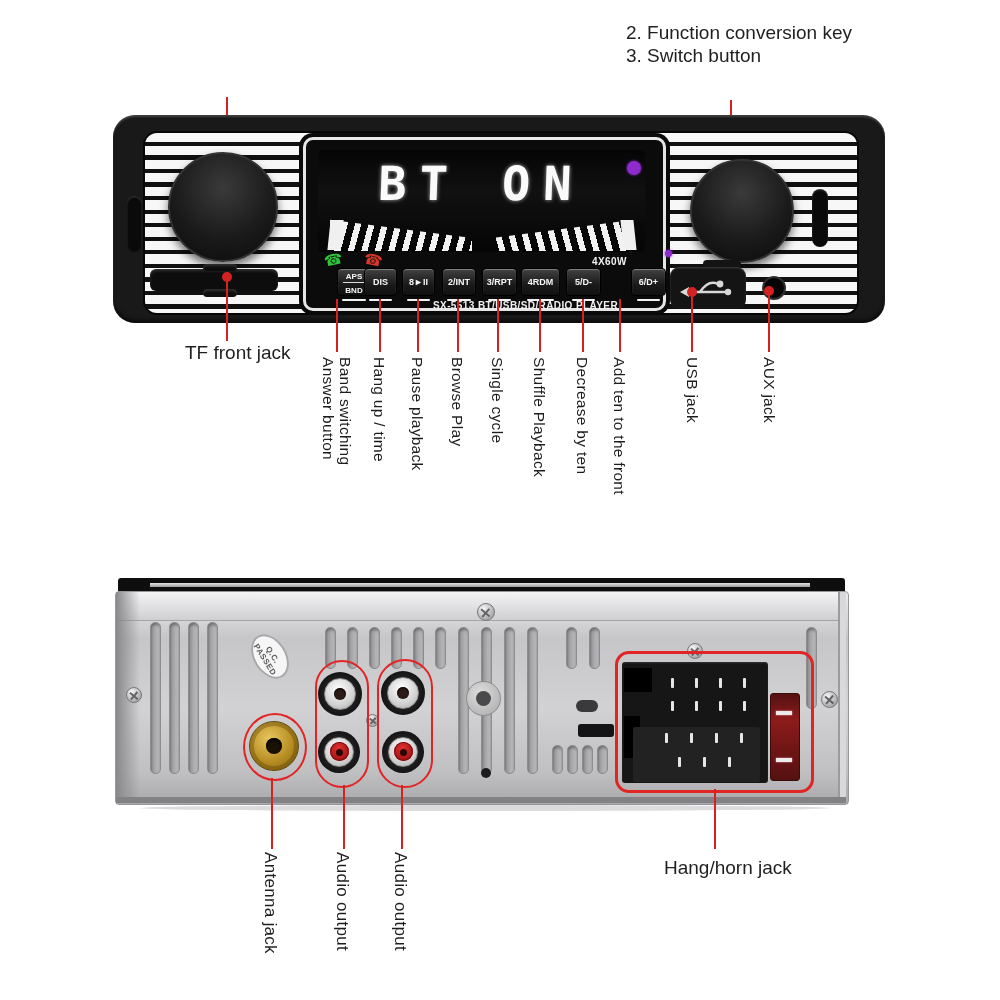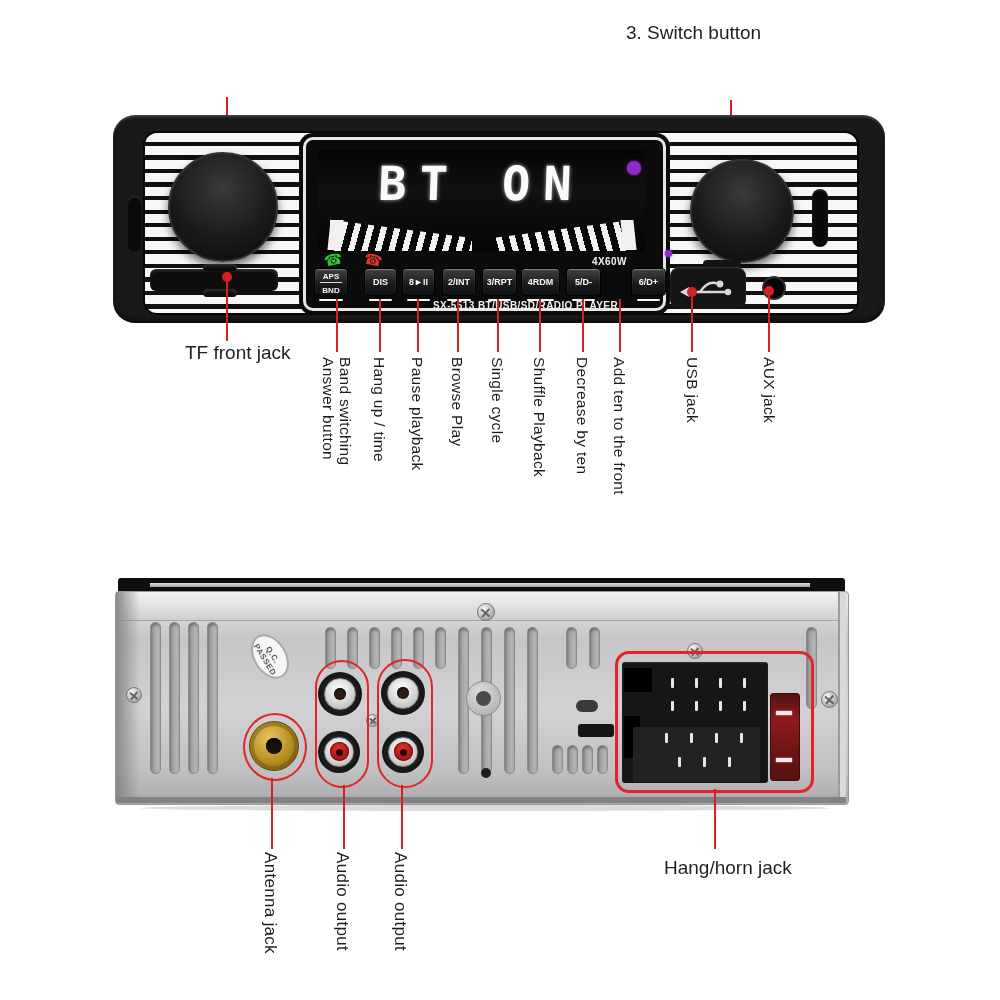--- a/index.html
+++ b/index.html
@@ -111,20 +111,21 @@
   .bottom-strip{position:absolute;left:116px;top:797px;width:730px;height:6px;background:#828285;}
 </style>
 </head>
 <body>
 
 <div id="stage">
 
   <div class="ann" style="left:180px;top:49px;">
   </div>
   <div class="ann" style="left:626px;top:21px;">
+    <div>2. Function conversion key</div>
     <div>3. Switch button</div>
   </div>
   <div class="rline" style="left:226px;top:97px;height:76px;"></div>
   <div class="rdot" style="left:222px;top:170px;"></div>
   <div class="rline" style="left:730px;top:100px;height:73px;"></div>
   <div class="rdot" style="left:726px;top:171px;"></div>
 
   <div class="bezel"></div>
   <div class="face"></div>
   <div class="notch" style="left:127px;top:196px;width:15px;height:56px;"></div>
@@ -140,21 +141,21 @@
   <div class="spec specL"></div>
   <div class="spec specR"></div>
   <div class="cap" style="left:329px;transform:skewX(-6deg);"></div>
   <div class="cap" style="left:622px;transform:skewX(6deg);"></div>
 
   <div class="phone" style="left:324px;top:252px;color:#2fc43c;transform:rotate(-12deg);">☎</div>
   <div class="phone" style="left:364px;top:252px;color:#d8372b;transform:rotate(12deg);">☎</div>
   <div class="lcd-caption" style="left:433px;margin-top:44px;">SX-5513  BT/USB/SD/RADIO PLAYER</div>
   <div class="lcd-caption" style="left:592px;">4X60W</div>
 
-  <div class="btn" style="left:314px;width:32px;">
+  <div class="btn" style="left:337px;width:32px;">
     <span class="stk stk1">APS</span>
     <span class="stk">BND</span>
   </div>
   <div class="btn" style="left:364px;width:31px;">DIS</div>
   <div class="btn" style="left:402px;width:31px;">8►II</div>
   <div class="btn" style="left:442px;width:32px;">2/INT</div>
   <div class="btn" style="left:482px;width:33px;">3/RPT</div>
   <div class="btn" style="left:521px;width:37px;">4RDM</div>
   <div class="btn" style="left:566px;width:33px;">5/D-</div>
   <div class="btn" style="left:631px;width:33px;">6/D+</div>

